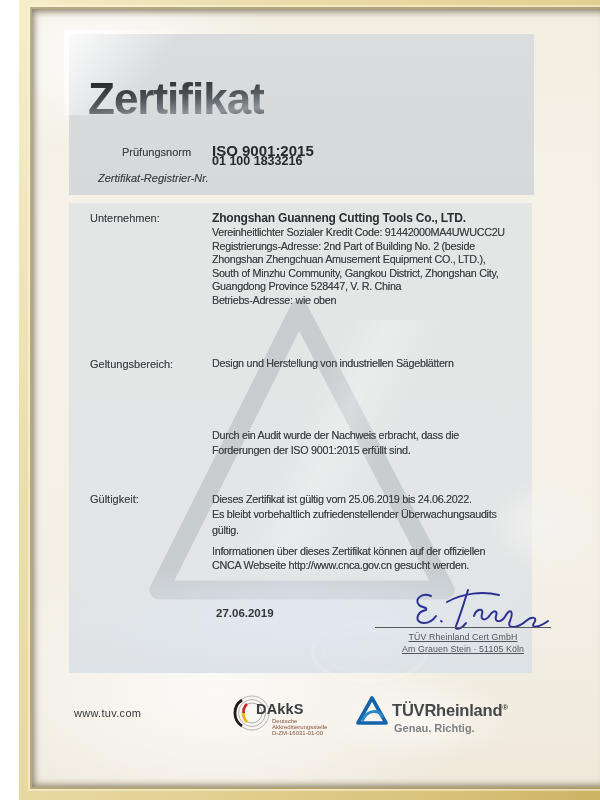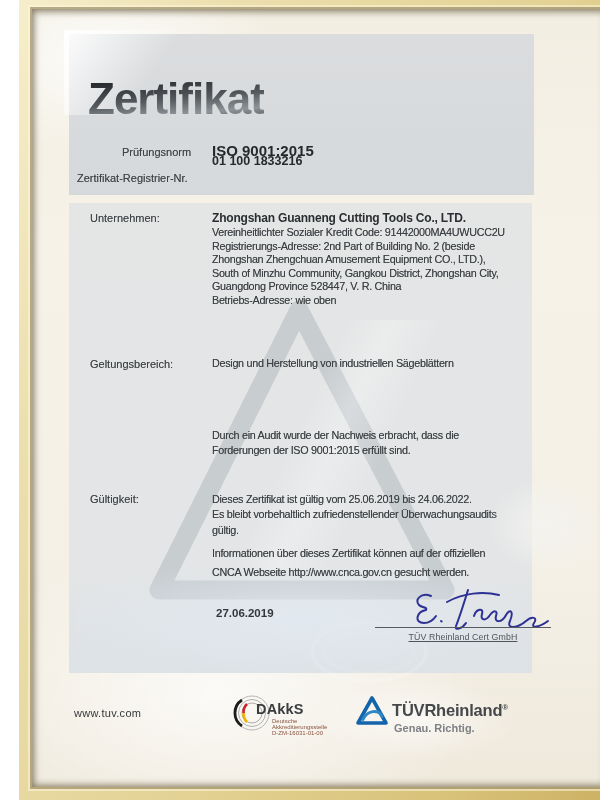--- a/index.html
+++ b/index.html
@@ -63,49 +63,50 @@
   <svg id="wm-triangle" width="306" height="304" viewBox="0 0 306 304">
     <polygon points="150,14 296,294 10,294" fill="none" stroke="rgba(158,166,173,.38)" stroke-width="19" stroke-linejoin="round"></polygon>
   </svg>
   <div id="seal">
     <div id="seal-inner"></div>
   </div>
 
   <div id="title" class="txt">Zertifikat</div>
   <div class="txt lbl" style="left:73px;top:146px;padding-left:30px;">Prüfungsnorm</div>
   <div class="txt bold" style="left:193px;top:142px;font-size:15px;color:#26292c;">ISO 9001:2015</div>
-  <div class="txt lbl" style="left:58px;top:172px;">Zertifikat-Registrier-Nr.</div>
+  <div class="txt lbl" style="left:79px;top:172px;font-style:italic;">Zertifikat-Registrier-Nr.</div>
   <div class="txt bold" style="left:193px;top:154px;font-size:12.5px;color:#26292c;">01 100 1833216</div>
 
   <div class="txt lbl" style="left:71px;top:212px;">Unternehmen:</div>
   <div class="txt bold" style="left:193px;top:211px;font-size:12px;letter-spacing:-.2px;color:#2b2e31;">Zhongshan Guanneng Cutting Tools Co., LTD.</div>
   <div class="txt body" style="left:193px;top:226px;">Vereinheitlichter Sozialer Kredit Code: 91442000MA4UWUCC2U<br>Registrierungs-Adresse: 2nd Part of Building No. 2 (beside<br>Zhongshan Zhengchuan Amusement Equipment CO., LTD.),<br>South of Minzhu Community, Gangkou District, Zhongshan City,<br>Guangdong Province 528447, V. R. China<br>Betriebs-Adresse: wie oben</div>
 
   <div class="txt lbl" style="left:71px;top:358px;">Geltungsbereich:</div>
   <div class="txt body" style="left:193px;top:357px;">Design und Herstellung von industriellen Sägeblättern</div>
 
   <div class="txt body" style="left:193px;top:428px;line-height:15px;">Durch ein Audit wurde der Nachweis erbracht, dass die<br>Forderungen der ISO 9001:2015 erfüllt sind.</div>
 
   <div class="txt lbl" style="left:71px;top:493px;">Gültigkeit:</div>
   <div class="txt body" style="left:193px;top:492px;line-height:15.4px;">Dieses Zertifikat ist gültig vom 25.06.2019 bis 24.06.2022.<br>Es bleibt vorbehaltlich zufriedenstellender Überwachungsaudits<br>gültig.</div>
-  <div class="txt body" style="left:193px;top:544px;line-height:19px;">Informationen über dieses Zertifikat können auf der offiziellen<br>CNCA Webseite http://www.cnca.gov.cn gesucht werden.</div>
+  <div class="txt body" style="left:193px;top:544px;line-height:14px;">Informationen über dieses Zertifikat können auf der offiziellen<br>CNCA Webseite http://www.cnca.gov.cn gesucht werden.</div>
 
   <div class="txt bold" style="left:197px;top:607px;font-size:11.5px;color:#33363a;">27.06.2019</div>
   <svg style="position:absolute;left:392px;top:586px;z-index:3;" width="142" height="46" viewBox="0 0 142 46">
     <g fill="none" stroke="#2c3193" stroke-width="2" stroke-linecap="round">
       <path d="M20,10 C10,6 3,14 8,19 C11,22 17,21 15,24 C5,26 3,37 13,37 C19,37 23,33 25,30"></path>
       <path d="M30,35 l.6,.4"></path>
       <path d="M36,16 C52,7 72,5 88,9"></path>
       <path d="M57,4 C53,17 49,30 45,40 C43,45 51,43 55,37"></path>
       <path d="M63,30 C65,23 73,21 71,28 C69,35 75,35 79,29 C83,24 87,24 85,30 C83,37 91,37 95,29 C99,22 103,25 99,35 C95,44 107,42 115,35 C121,30 127,31 123,37 C119,43 129,41 137,35"></path>
     </g>
   </svg>
   <div id="sig-line"></div>
   <div id="issuer" class="txt">
     <div>TÜV Rheinland Cert GmbH</div>
+    <div>Am Grauen Stein · 51105 Köln</div>
   </div>
 
   <div id="website" class="txt">www.tuv.com</div>
   <svg style="position:absolute;left:211px;top:694px;z-index:2;" width="42" height="40" viewBox="0 0 42 40">
     <g fill="none">
       <circle cx="22" cy="19" r="17" stroke="#b5b5b5" stroke-width="1"></circle>
       <circle cx="22" cy="19" r="13.5" stroke="#b0b0b0" stroke-width="1"></circle>
       <circle cx="22" cy="19" r="10" stroke="#ababab" stroke-width="1"></circle>
       <path d="M12,6 A15.5,15.5 0 0 0 12,32" stroke="#1c1c1c" stroke-width="2.8"></path>
       <path d="M17,10 A11,11 0 0 0 13.6,19" stroke="#d2232a" stroke-width="2.6"></path>

